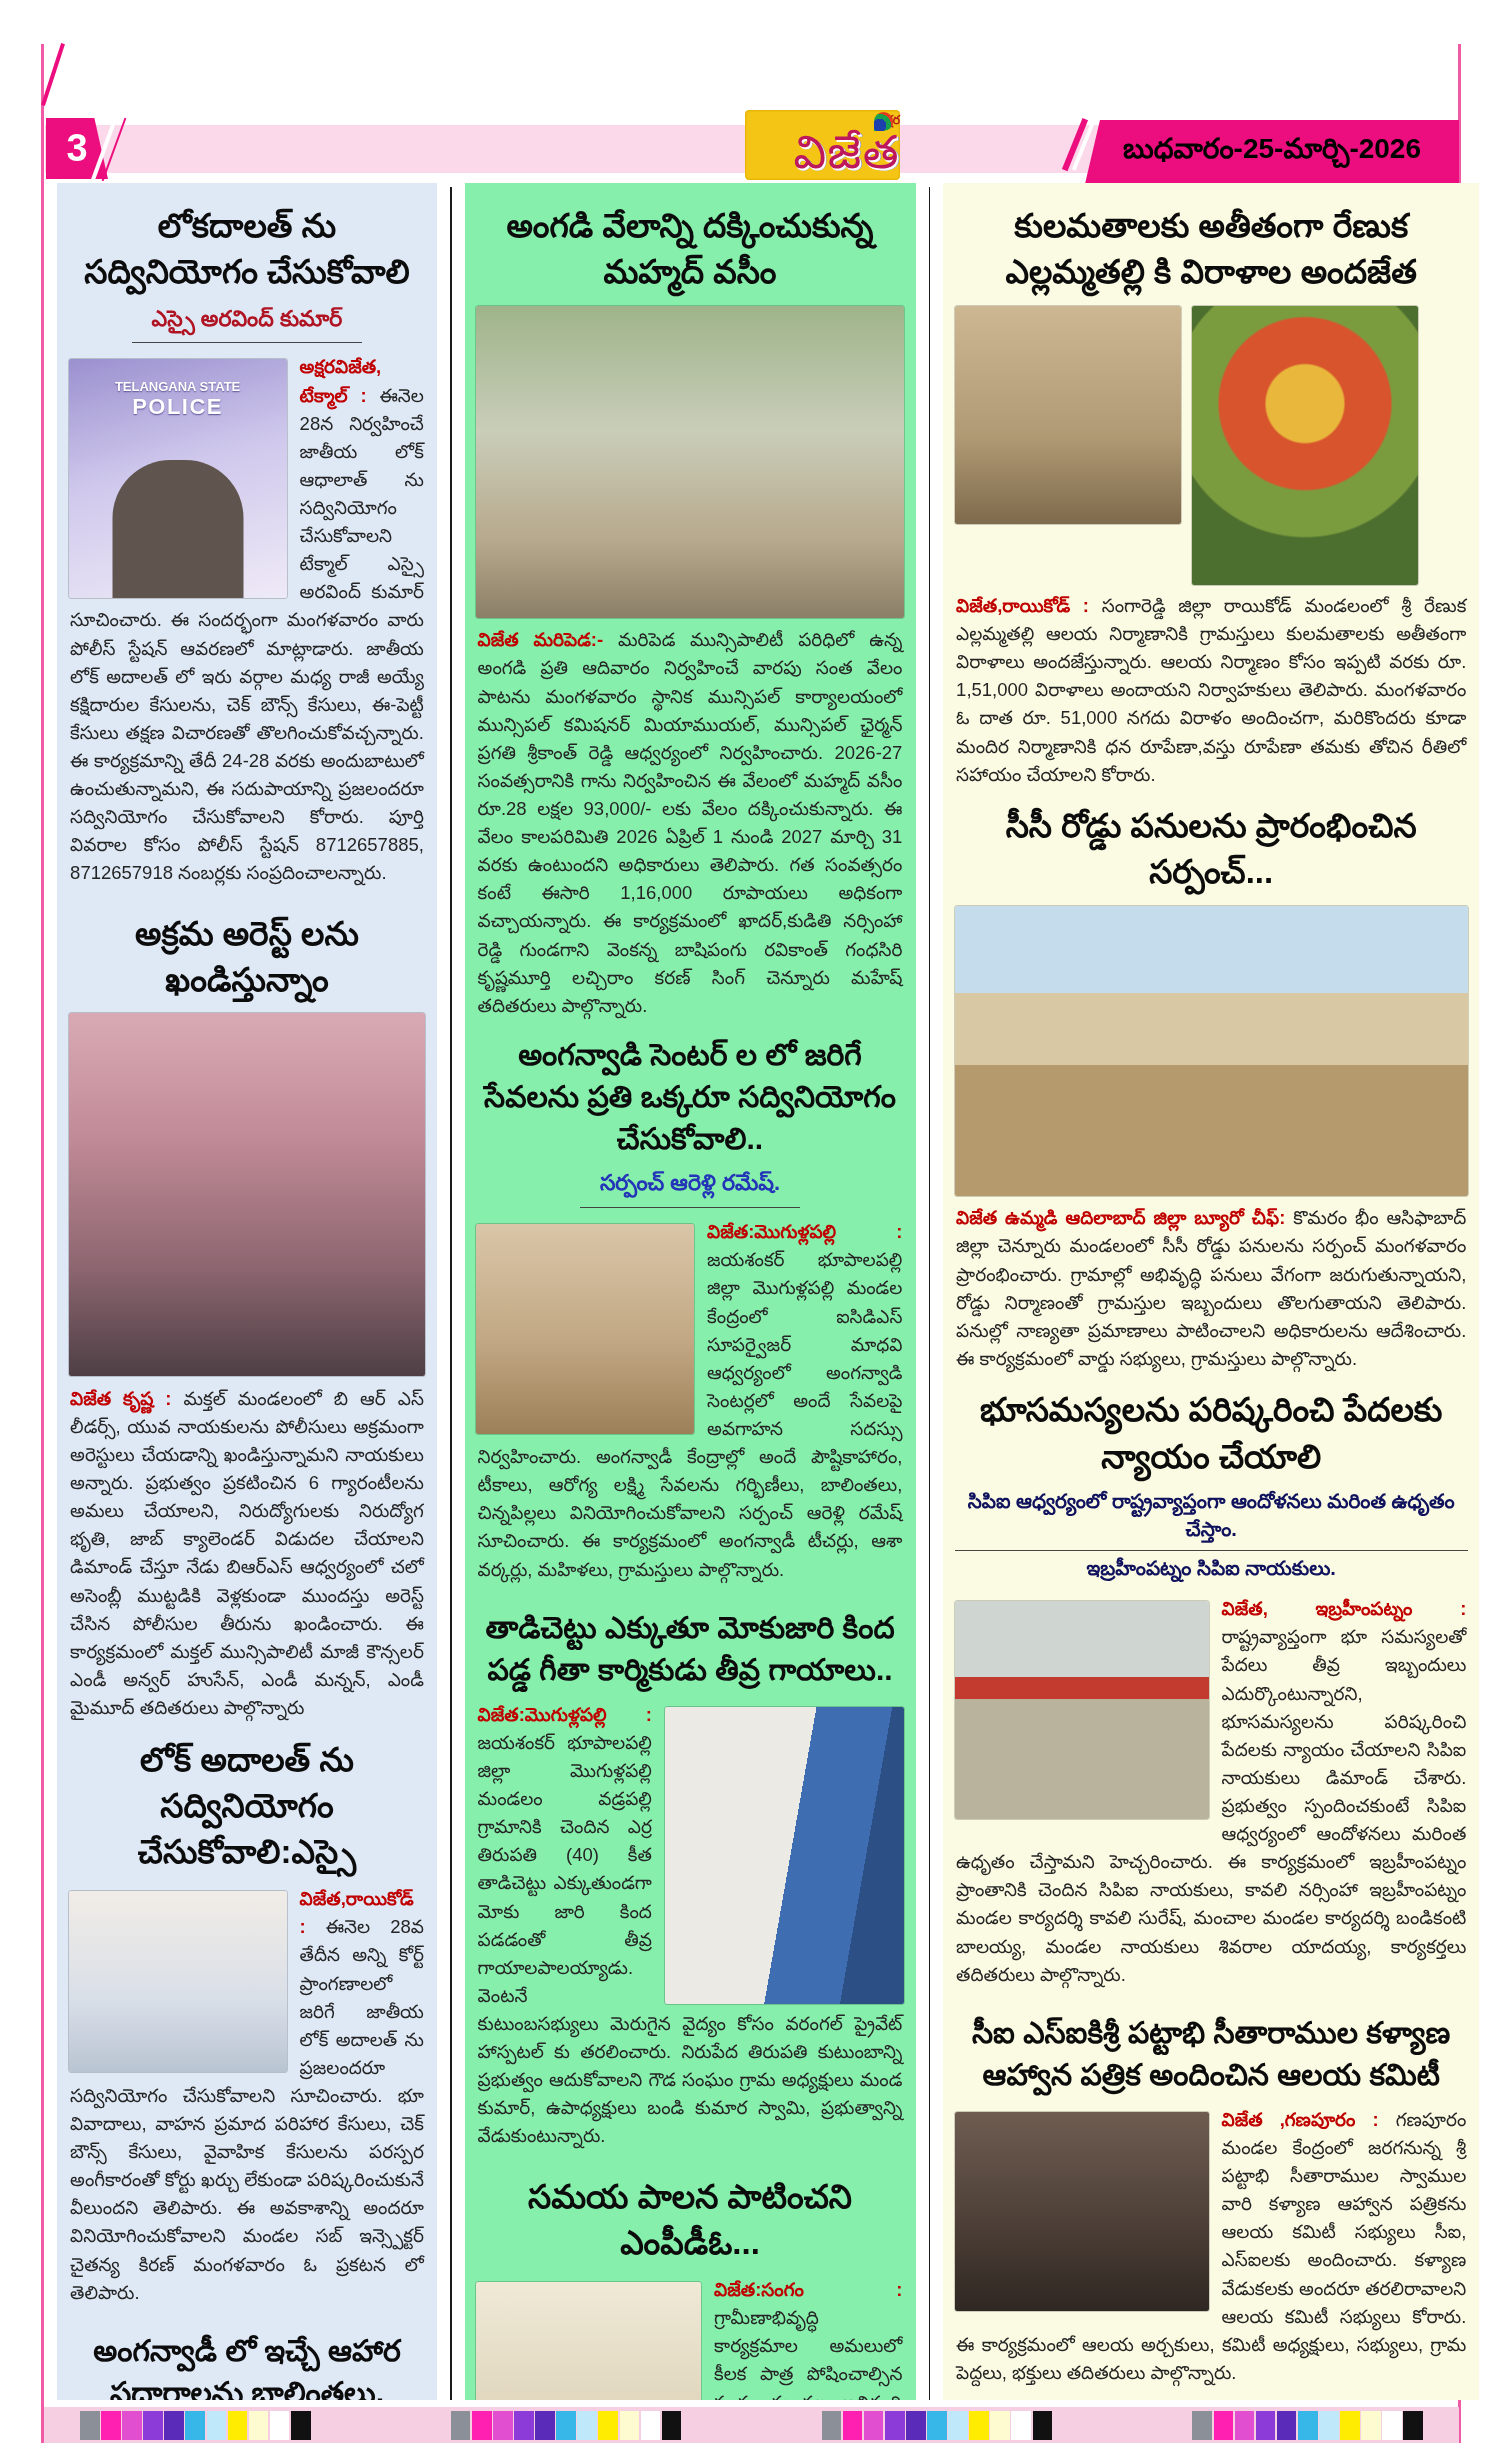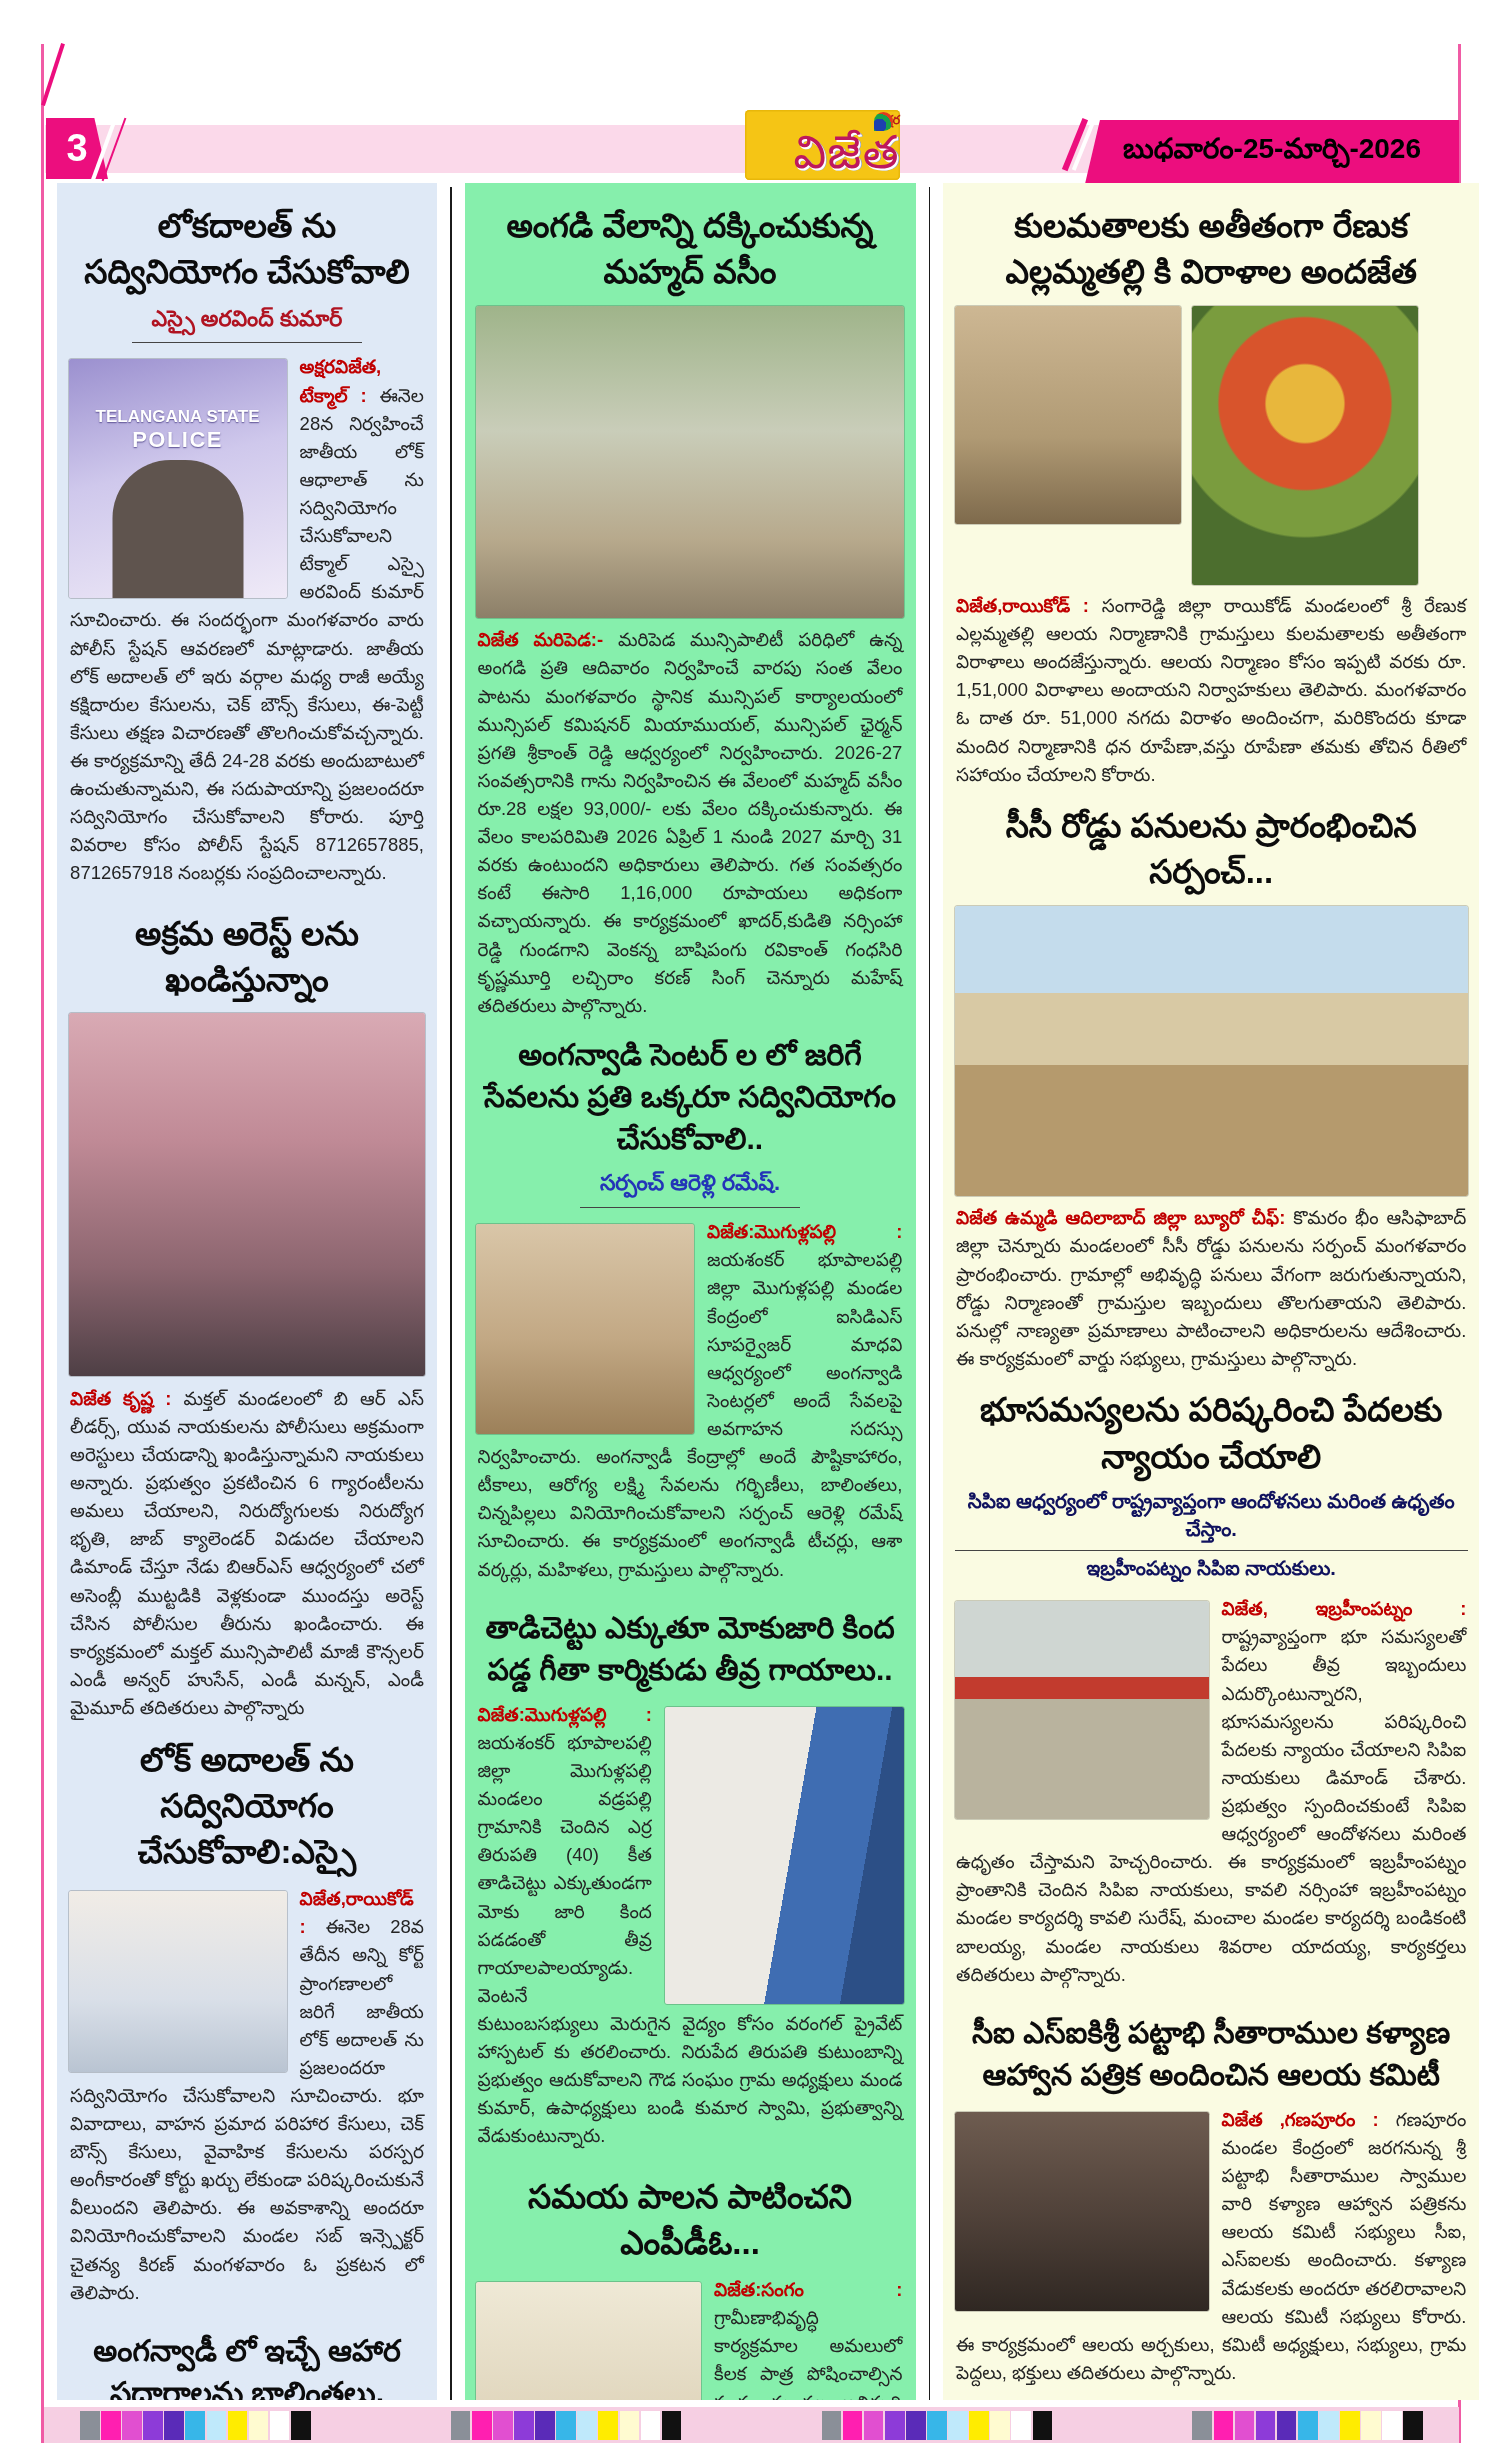--- a/index.html
+++ b/index.html
@@ -59,21 +59,21 @@
   .clearfix::after { content:""; display:block; clear:both; }
 
   
   .photo { border-radius:2.2px; box-shadow:0 0 0 0.7px rgba(0,0,0,.25); position:relative; overflow:hidden; }
   .photo.fl { float:left; margin:5.8px 13px 5.8px 0; }
   .photo.fr { float:right; margin:5.8px 0 5.8px 13px; }
   .photo.full { width:100%; margin:7.3px 0 8.7px; }
   .ph-police { width:218px; height:239px; background:linear-gradient(165deg,#9b90cf 0%,#cfc8ec 45%,#efeaf7 100%); }
   .ph-police .badge-text { position:absolute; top:20px; left:0; right:0; text-align:center; color:#fff;
     font-weight:bold; text-shadow:0 0.7px 1.5px #5a4f91; }
-  .ph-police .bt1 { font-size:17px; display:block;margin-top:28px; }
+  .ph-police .bt1 { font-size:13px; display:block; }
   .ph-police .bt2 { font-size:22px; display:block; letter-spacing:1.5px; }
   .ph-police .figure { position:absolute; bottom:0; left:50%; transform:translateX(-50%); width:131px; height:138px;
     background:#5f544e; border-radius:58px 58px 0 0; }
   .ph-meeting { height:363px; background:linear-gradient(180deg,#d9aab4 0%,#c08a96 35%,#8d6670 70%,#4e3f45 100%); }
   .ph-office { width:218px; height:181px; background:linear-gradient(180deg,#f1ece6 0%,#d9dfe8 60%,#b9c4d2 100%); }
   .ph-village { height:384px; background:linear-gradient(180deg,#c9b788 0%,#e9ddc0 25%,#9cb07a 60%,#6d8f57 100%); }
   .ph-auction { height:312px; background:linear-gradient(180deg,#9fb48a 0%,#c9cdb9 40%,#b7a98c 75%,#8c7f68 100%); }
   .ph-floor { width:218px; height:210px; background:linear-gradient(180deg,#d9c6a8 0%,#c2a884 55%,#9c8059 100%); }
   .ph-injured { width:239px; height:297px; background:linear-gradient(100deg,#eceae4 0% 52%,#3f6db2 52% 78%,#2c4f86 78% 100%); }
   .ph-corridor { width:225px; height:312px; background:linear-gradient(180deg,#efe9d6 0%,#ddd2b8 50%,#b8ab8e 100%); }

